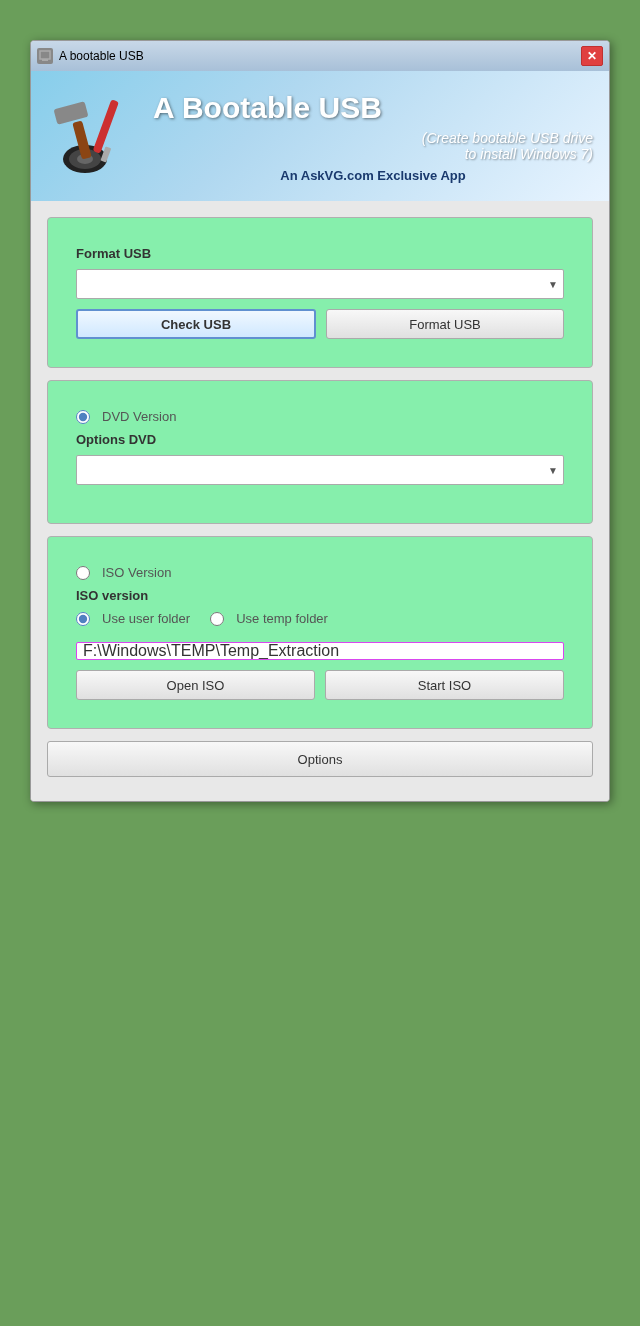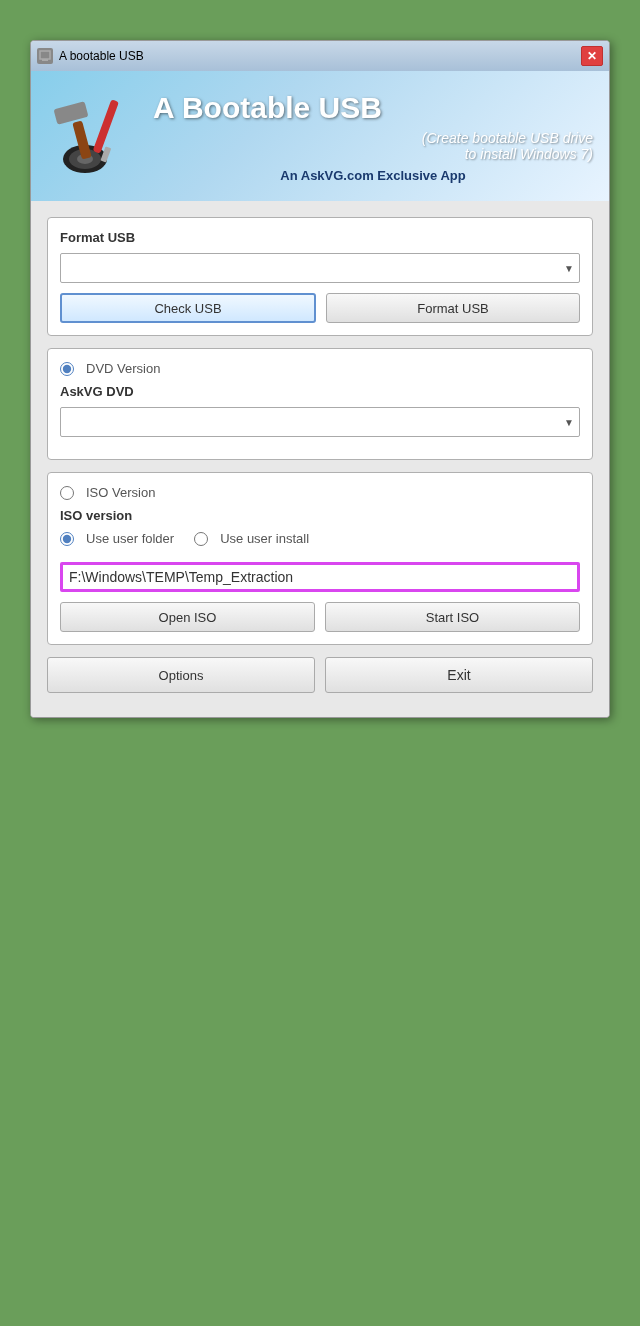--- a/index.html
+++ b/index.html
@@ -111,24 +111,24 @@
     }
 
     
     .main-content {
       background: #e8e8e8;
       padding: 16px;
     }
 
     
     .section {
-      background: #ffffff;
+      background: #86efac;
       border: 1px solid #b0b0b0;
       border-radius: 4px;
-      padding: 12px;
+      padding: 28px;
       margin-bottom: 12px;
     }
 
     .section-label {
       font-size: 13px;
       font-weight: bold;
       color: #333;
       margin-bottom: 8px;
     }
 
@@ -192,32 +192,32 @@
       font-size: 13px;
       color: #333;
       cursor: pointer;
       text-align: center;
     }
 
     .btn-primary {
       background: linear-gradient(to bottom, #f0f8ff 0%, #d0e8ff 100%);
       border: 2px solid #6090d0;
       color: #333;
-      font-weight: normal;
+      font-weight: bold;
     }
 
     
     .path-input {
       width: 100%;
-      height: 30px;
+      height: 18px;
       background: white;
-      border: 3px solid #d946ef;
+      border: 1px solid #d946ef;
       border-radius: 2px;
       padding: 0 6px;
-      font-size: 14px;
+      font-size: 16px;
       color: #333;
       margin-bottom: 10px;
     }
 
     
     .radio-row {
       display: flex;
       gap: 20px;
       margin-bottom: 8px;
     }
@@ -305,21 +305,21 @@
         <button class="btn">Format USB</button>
       </div>
     </div>
 
     
     <div class="section">
       <label class="radio-label">
         <input type="radio" class="radio-input" name="version" checked="" style="">
         <span>DVD Version</span>
       </label>
-      <div class="section-label">AskVG DVD</div>
+      <div class="section-label">Options DVD</div>
       <div class="dropdown-wrapper">
         <select class="dropdown">
           <option value=""></option>
         </select>
         <span class="dropdown-arrow">▼</span>
       </div>
     </div>
 
     
     <div class="section">
@@ -328,30 +328,29 @@
         <span>ISO Version</span>
       </label>
       <div class="section-label">ISO version</div>
       <div class="radio-row">
         <label class="radio-label">
           <input type="radio" class="radio-input" name="iso_folder" checked="" style="">
           <span>Use user folder</span>
         </label>
         <label class="radio-label">
           <input type="radio" class="radio-input" name="iso_folder" style="">
-          <span>Use user install</span>
+          <span>Use temp folder</span>
         </label>
       </div>
       <input type="text" class="path-input" value="F:\Windows\TEMP\Temp_Extraction" style="">
       <div class="btn-row">
         <button class="btn">Open ISO</button>
         <button class="btn">Start ISO</button>
       </div>
     </div>
 
     
     <div class="bottom-buttons">
       <button class="btn" style="flex:1; height:36px; font-size:13px;">Options</button>
-      <button class="btn" style="flex:1; height:36px; font-size:14px;">Exit</button>
     </div>
 
   </div>
 </div>
 
 </body></html>

